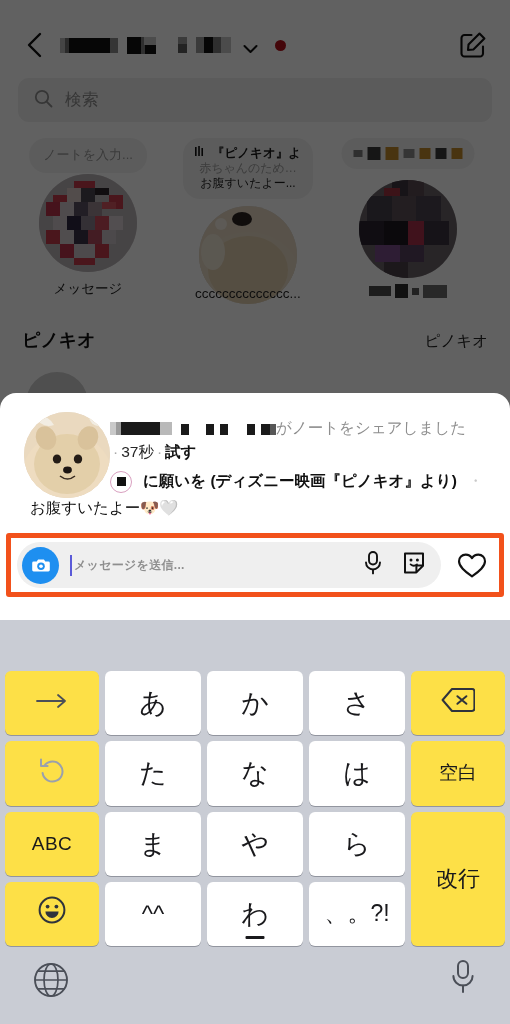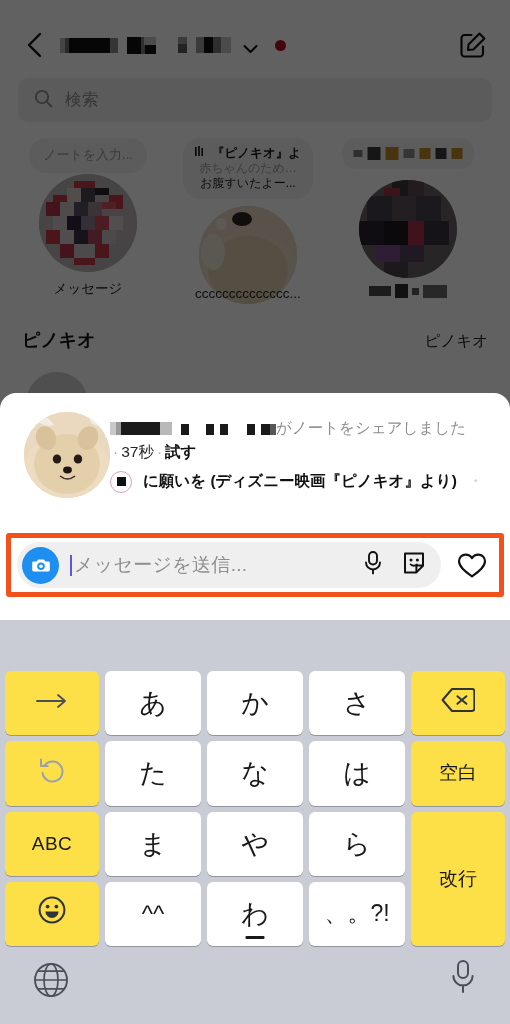--- a/index.html
+++ b/index.html
@@ -181,22 +181,22 @@
     padding: 0 14px 0 5px; gap: 0; min-width: 0;
   }
   .cam {
     width: 37px; height: 37px; border-radius: 50%;
     background: #1e8ff0; flex: 0 0 auto;
     display: flex; align-items: center; justify-content: center;
   }
   .caret {
     width: 2px; height: 21px; background: #5a5ad8; margin-left: 11px; flex: 0 0 auto;
   }
-  .ph { font-size: 19px; color: #8e8e8e; margin-left: 2px; white-space: nowrap;
-        flex: 1 1 auto; overflow: hidden; letter-spacing: .3px; }
+  .ph { font-size: 12px; color: #8e8e8e; margin-left: 2px; white-space: nowrap;
+        flex: 1 1 auto; overflow: hidden; letter-spacing: .3px; font-weight: bold; }
   .pill-icons { display: flex; align-items: center; gap: 17px; flex: 0 0 auto; }
   .heart-btn { width: 34px; height: 34px; margin-left: 14px; flex: 0 0 auto;
                display: flex; align-items: center; justify-content: center; }
 
   
   .kb {
     position: absolute; left: 0; top: 620px;
     width: 510px; height: 404px;
     background: #c9ccd4;
   }
@@ -212,21 +212,21 @@
     border-radius: 6px;
     display: flex; align-items: center; justify-content: center;
     font-size: 27px; color: #19191c;
     box-shadow: 0 1px 0 rgba(100,104,115,0.55);
     user-select: none;
   }
   .key.w { background: #ffffff; }
   .key.g { background: #fde047; }
   .key.small { font-size: 19px; }
   .key.abc { font-size: 19px; letter-spacing: .5px; }
-  .key.ret { grid-row: span 2; font-size: 19px; }
+  .key.ret { grid-row: span 2; font-size: 22px; }
   .key .wa { position: relative; }
   .key .wa::after {
     content: ""; position: absolute; left: 50%; transform: translateX(-50%);
     bottom: -7px; width: 19px; height: 3px; background: #19191c; border-radius: 1px;
   }
   .kb-bottom {
     position: absolute; left: 0; bottom: 0; width: 510px; height: 78px;
   }
   .globe { position: absolute; left: 33px; top: 16px; }
   .kbmic { position: absolute; right: 33px; top: 13px; }
@@ -415,20 +415,21 @@
         <div class="line-name">
           <span class="name-px np1"></span><span class="name-px np2"></span><span class="name-px np3"></span><span class="name-px np4"></span><span class="name-px np5"></span><span class="name-px np6"></span><span>がノートをシェアしました</span><span class="sep">·</span><span class="meta">37秒</span><span class="sep">·</span><span class="meta-bold">試す</span>
         </div>
         <div class="note-line">
           <span class="music-chip">
               <i></i>
             </span>
           <span>に願いを (ディズニー映画『ピノキオ』より)</span>
           <span class="note-tail">・ </span>
         </div>
+        <div class="note-line2">お腹すいたよー🐶🤍</div>
       </div>
     </div>
   </div>
 
   <div class="input-highlight">
     <div class="input-bar">
       <div class="pill">
         <div class="cam">
           <svg width="22" height="22" viewBox="0 0 24 24">
             <path d="M4 8.2h3.3l1.5-2.2h6.4l1.5 2.2H20a1.6 1.6 0 0 1 1.6 1.6v7.6A1.6 1.6 0 0 1 20 19H4a1.6 1.6 0 0 1-1.6-1.6V9.8A1.6 1.6 0 0 1 4 8.2z" fill="#ffffff"></path>

